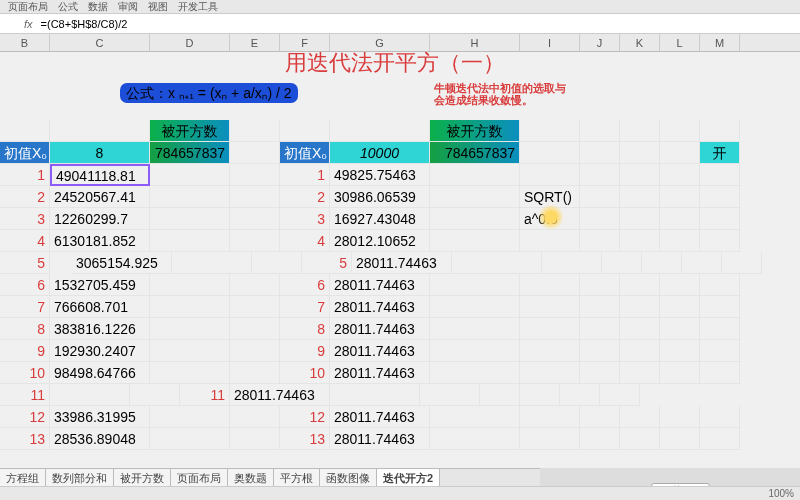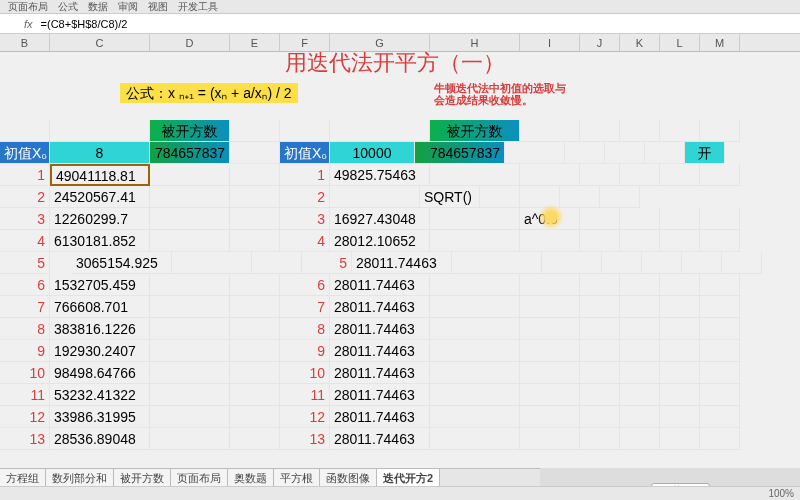--- a/index.html
+++ b/index.html
@@ -8,29 +8,29 @@
   .fbar { height: 20px; background: #fff; border-bottom: 1px solid #ccc; display: flex; align-items: center; font-size: 11px; padding-left: 24px; gap: 8px; }
   .fbar .fx { font-style: italic; color: #666; }
   .fbar .formula { color: #000; }
   .grid { position: relative; }
   .colheads { display: flex; background: #e9e9e9; border-bottom: 1px solid #bbb; height: 18px; }
   .colhead { border-right: 1px solid #ccc; text-align: center; font-size: 11px; color: #555; line-height: 18px; }
   .rows { }
   .row { display: flex; height: 22px; }
   .cell { border-right: 1px solid #e5e5e5; border-bottom: 1px solid #e5e5e5; padding: 0 4px; line-height: 22px; overflow: hidden; white-space: nowrap; font-family: Arial, sans-serif; font-size: 14px; }
   .title-text { color: #d93c3c; font-size: 22px; font-family: "SimSun", serif; }
-  .formula-bar { background: #fde047; font-size: 14px; padding: 2px 6px; }
+  .formula-bar { background: #1d4ed8; font-size: 14px; padding: 2px 6px; border-radius: 7px; }
   .red-note { color: #d93c3c; font-size: 11px; font-weight: bold; }
   .head-green { background: linear-gradient(to right, #0bb04a, #0b8fbf); color: #000; text-align: center; font-size: 14px; font-weight: normal; }
   .head-blue { background: #2876c9; color: #fff; text-align: center; font-size: 14px; }
   .val-cyan { background: #2fd4d4; text-align: center; font-size: 14px; }
   .val-green2 { background: linear-gradient(to right, #14a041, #0a8fbf); text-align: right; font-size: 14px; }
   .rownum { color: #d93c3c; text-align: right; font-size: 14px; }
   .dataval { text-align: left; font-size: 14px; }
-  .sel-box { border: 2px solid #a16207; line-height: 20px; }
+  .sel-box { border: 2px solid #8b5cf6; line-height: 20px; }
   .tabs { position: absolute; bottom: 14px; left: 0; right: 0; height: 18px; background: #e6e6e6; border-top: 1px solid #bbb; display: flex; font-size: 11px; overflow: hidden; }
   .tab { padding: 2px 6px; border-right: 1px solid #bbb; color: #444; background: #f4f4f4; cursor: pointer; white-space: nowrap; }
   .tab.active { background: #fff; font-weight: bold; }
   .scroll-area { position: absolute; bottom: 14px; right: 0; width: 260px; height: 18px; background: #ddd; }
   .status { position: absolute; bottom: 0; left: 0; right: 0; height: 14px; background: #e8e8e8; border-top: 1px solid #ccc; font-size: 10px; color: #666; display: flex; justify-content: flex-end; align-items: center; padding-right: 6px; gap: 6px; }
   .ime { position: absolute; bottom: 1px; right: 90px; background: #fff; border: 1px solid #aaa; border-radius: 3px; padding: 0 4px; font-size: 10px; display: flex; align-items: center; gap: 3px; }
   .ime .s { background: #ff7a00; color: #fff; padding: 0 3px; border-radius: 2px; font-weight: bold; }
   .cursor-dot { position: absolute; width: 26px; height: 26px; border-radius: 50%; background: radial-gradient(circle, #ffd966 30%, rgba(255,217,102,0) 70%); pointer-events: none; }
   .side-btn { background: #2fd4d4; text-align: center; color: #000; }
 </style>
@@ -88,21 +88,21 @@
         <div class="cell" style="width: 40px;"></div>
         <div class="cell" style="width: 40px;"></div>
         <div class="cell" style="width: 40px;"></div>
       </div>
       <div class="row">
         <div class="cell head-blue" style="width: 50px;">初值X₀</div>
         <div class="cell val-cyan" style="width: 100px;">8</div>
         <div class="cell val-green2" style="width: 80px;">784657837</div>
         <div class="cell" style="width: 50px;"></div>
         <div class="cell head-blue" style="width: 50px;">初值X₀</div>
-        <div class="cell val-cyan" style="width: 85px;">10000</div>
+        <div class="cell val-cyan" style="width: 100px; font-style: italic;">10000</div>
         <div class="cell val-green2" style="width: 90px;">784657837</div>
         <div class="cell" style="width: 60px;"></div>
         <div class="cell" style="width: 40px;"></div>
         <div class="cell" style="width: 40px;"></div>
         <div class="cell" style="width: 40px;"></div>
         <div class="cell side-btn" style="width: 40px;">开</div>
       </div>
       <div class="row">
         <div class="cell rownum" style="width: 50px;">1</div>
         <div class="cell dataval sel-box" style="width: 100px;">49041118.81</div>
@@ -116,20 +116,21 @@
         <div class="cell" style="width: 40px;"></div>
         <div class="cell" style="width: 40px;"></div>
         <div class="cell" style="width: 40px;"></div>
       </div>
       <div class="row">
         <div class="cell rownum" style="width: 50px;">2</div>
         <div class="cell dataval" style="width: 100px;">24520567.41</div>
         <div class="cell" style="width: 80px;"></div>
         <div class="cell" style="width: 50px;"></div>
         <div class="cell rownum" style="width: 50px;">2</div>
+        <div class="cell dataval" style="width: 100px;">30986.06539</div>
         <div class="cell" style="width: 90px;"></div>
         <div class="cell dataval" style="width: 60px;">SQRT()</div>
         <div class="cell" style="width: 40px;"></div>
         <div class="cell" style="width: 40px;"></div>
         <div class="cell" style="width: 40px;"></div>
         <div class="cell" style="width: 40px;"></div>
       </div>
       <div class="row">
         <div class="cell rownum" style="width: 50px;">3</div>
         <div class="cell dataval" style="width: 100px;">12260299.7</div>
@@ -237,21 +238,20 @@
         <div class="cell dataval" style="width: 100px;">28011.74463</div>
         <div class="cell" style="width: 90px;"></div>
         <div class="cell" style="width: 60px;"></div>
         <div class="cell" style="width: 40px;"></div>
         <div class="cell" style="width: 40px;"></div>
         <div class="cell" style="width: 40px;"></div>
         <div class="cell" style="width: 40px;"></div>
       </div>
       <div class="row">
         <div class="cell rownum" style="width: 50px;">11</div>
-        <div class="cell dataval" style="width: 100px;">53232.41322</div>
         <div class="cell" style="width: 80px;"></div>
         <div class="cell" style="width: 50px;"></div>
         <div class="cell rownum" style="width: 50px;">11</div>
         <div class="cell dataval" style="width: 100px;">28011.74463</div>
         <div class="cell" style="width: 90px;"></div>
         <div class="cell" style="width: 60px;"></div>
         <div class="cell" style="width: 40px;"></div>
         <div class="cell" style="width: 40px;"></div>
         <div class="cell" style="width: 40px;"></div>
         <div class="cell" style="width: 40px;"></div>

